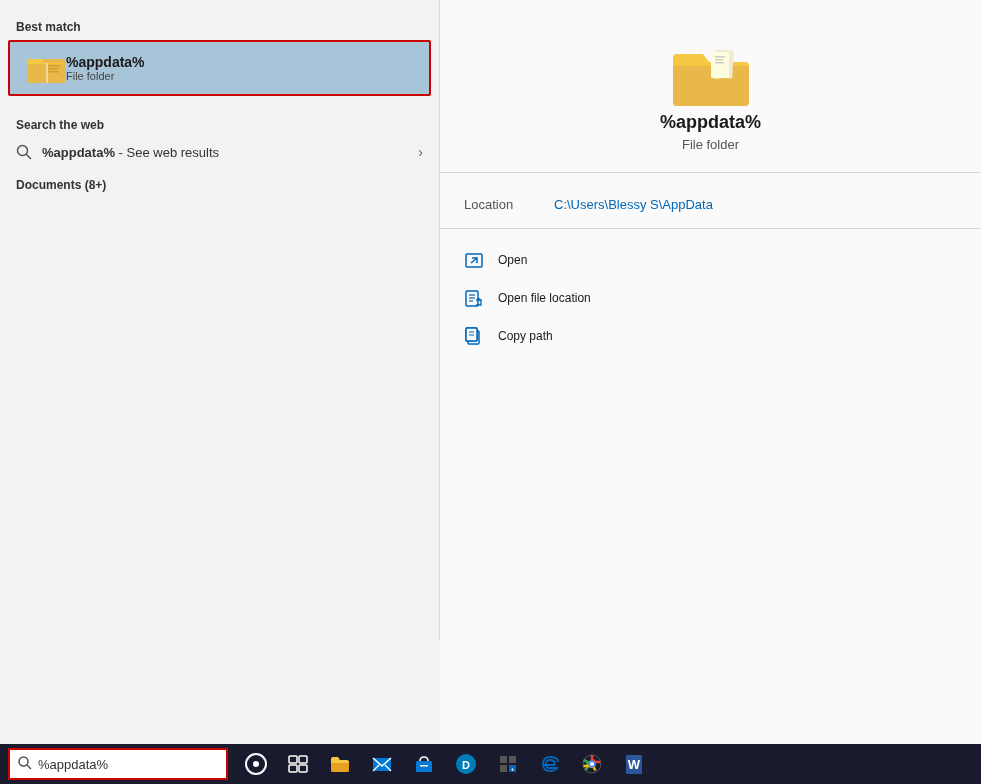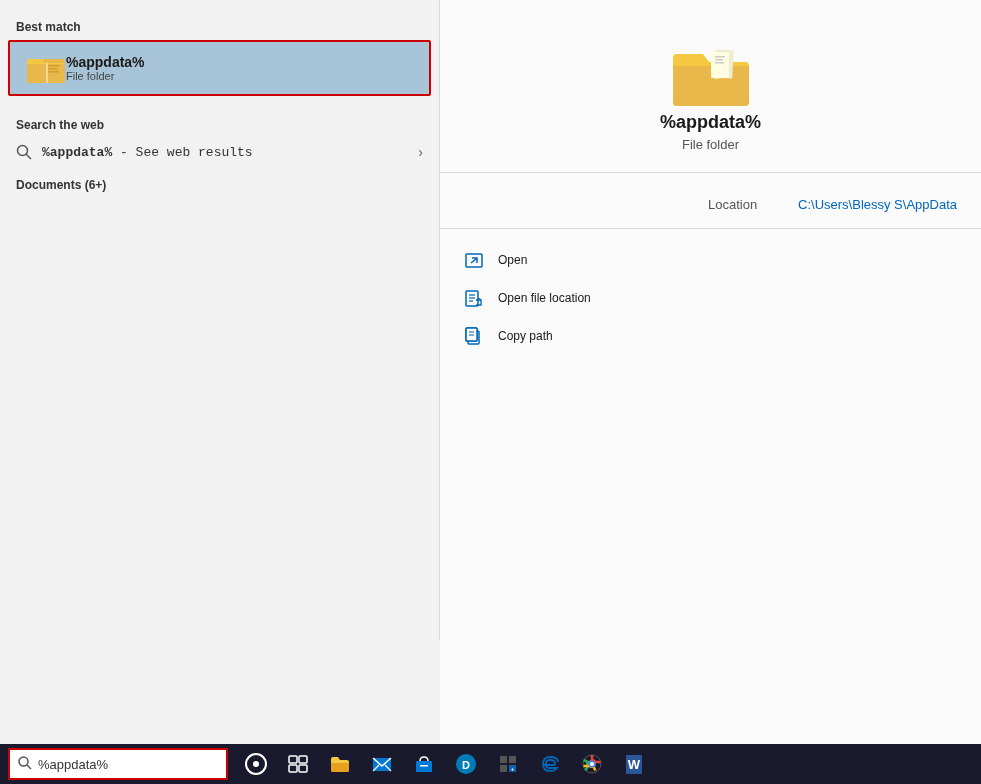--- a/index.html
+++ b/index.html
@@ -78,21 +78,20 @@
       width: 16px;
       height: 16px;
       margin-right: 10px;
       flex-shrink: 0;
     }
 
     .web-search-item .web-text {
       font-size: 13px;
       color: #333;
       flex: 1;
-      font-family: Liberation Mono, monospace;
     }
 
     .web-search-item .web-text span.query {
       font-weight: 600;
     }
 
     .web-search-item .arrow {
       color: #666;
       font-size: 14px;
     }
@@ -132,21 +131,20 @@
       height: 1px;
       background: #d8d8d8;
       margin-bottom: 16px;
     }
 
     .info-row {
       width: 100%;
       display: flex;
       align-items: flex-start;
       padding: 8px 24px;
-      justify-content: flex-end;
     }
 
     .info-label {
       font-size: 13px;
       color: #555;
       width: 90px;
       flex-shrink: 0;
     }
 
     .info-value {
@@ -285,21 +283,21 @@
           <line x1="10" y1="10" x2="15" y2="15" stroke="#555" stroke-width="1.5"></line>
         </svg>
         <span class="web-text">
           <span class="query">%appdata%</span><span> - See web results</span>
         </span>
         <span class="arrow">›</span>
       </div>
     </div>
 
 
-    <div class="category-label">Documents (6+)</div>
+    <div class="category-label">Documents (8+)</div>
 
   </div>
 
   <div class="right-panel">
 
     <svg class="folder-svg-large" viewBox="0 0 80 72" xmlns="http://www.w3.org/2000/svg">
       <path d="M2 18 Q2 14 6 14 H32 L38 22 H74 Q78 22 78 26 V62 Q78 66 74 66 H6 Q2 66 2 62 Z" fill="#f5c842"></path>
       <path d="M2 26 H78 V62 Q78 66 74 66 H6 Q2 66 2 62 Z" fill="#e8b84b"></path>
 
       <rect x="42" y="10" width="18" height="28" rx="1" fill="#fff8e0" transform="rotate(-5,51,24)"></rect>

